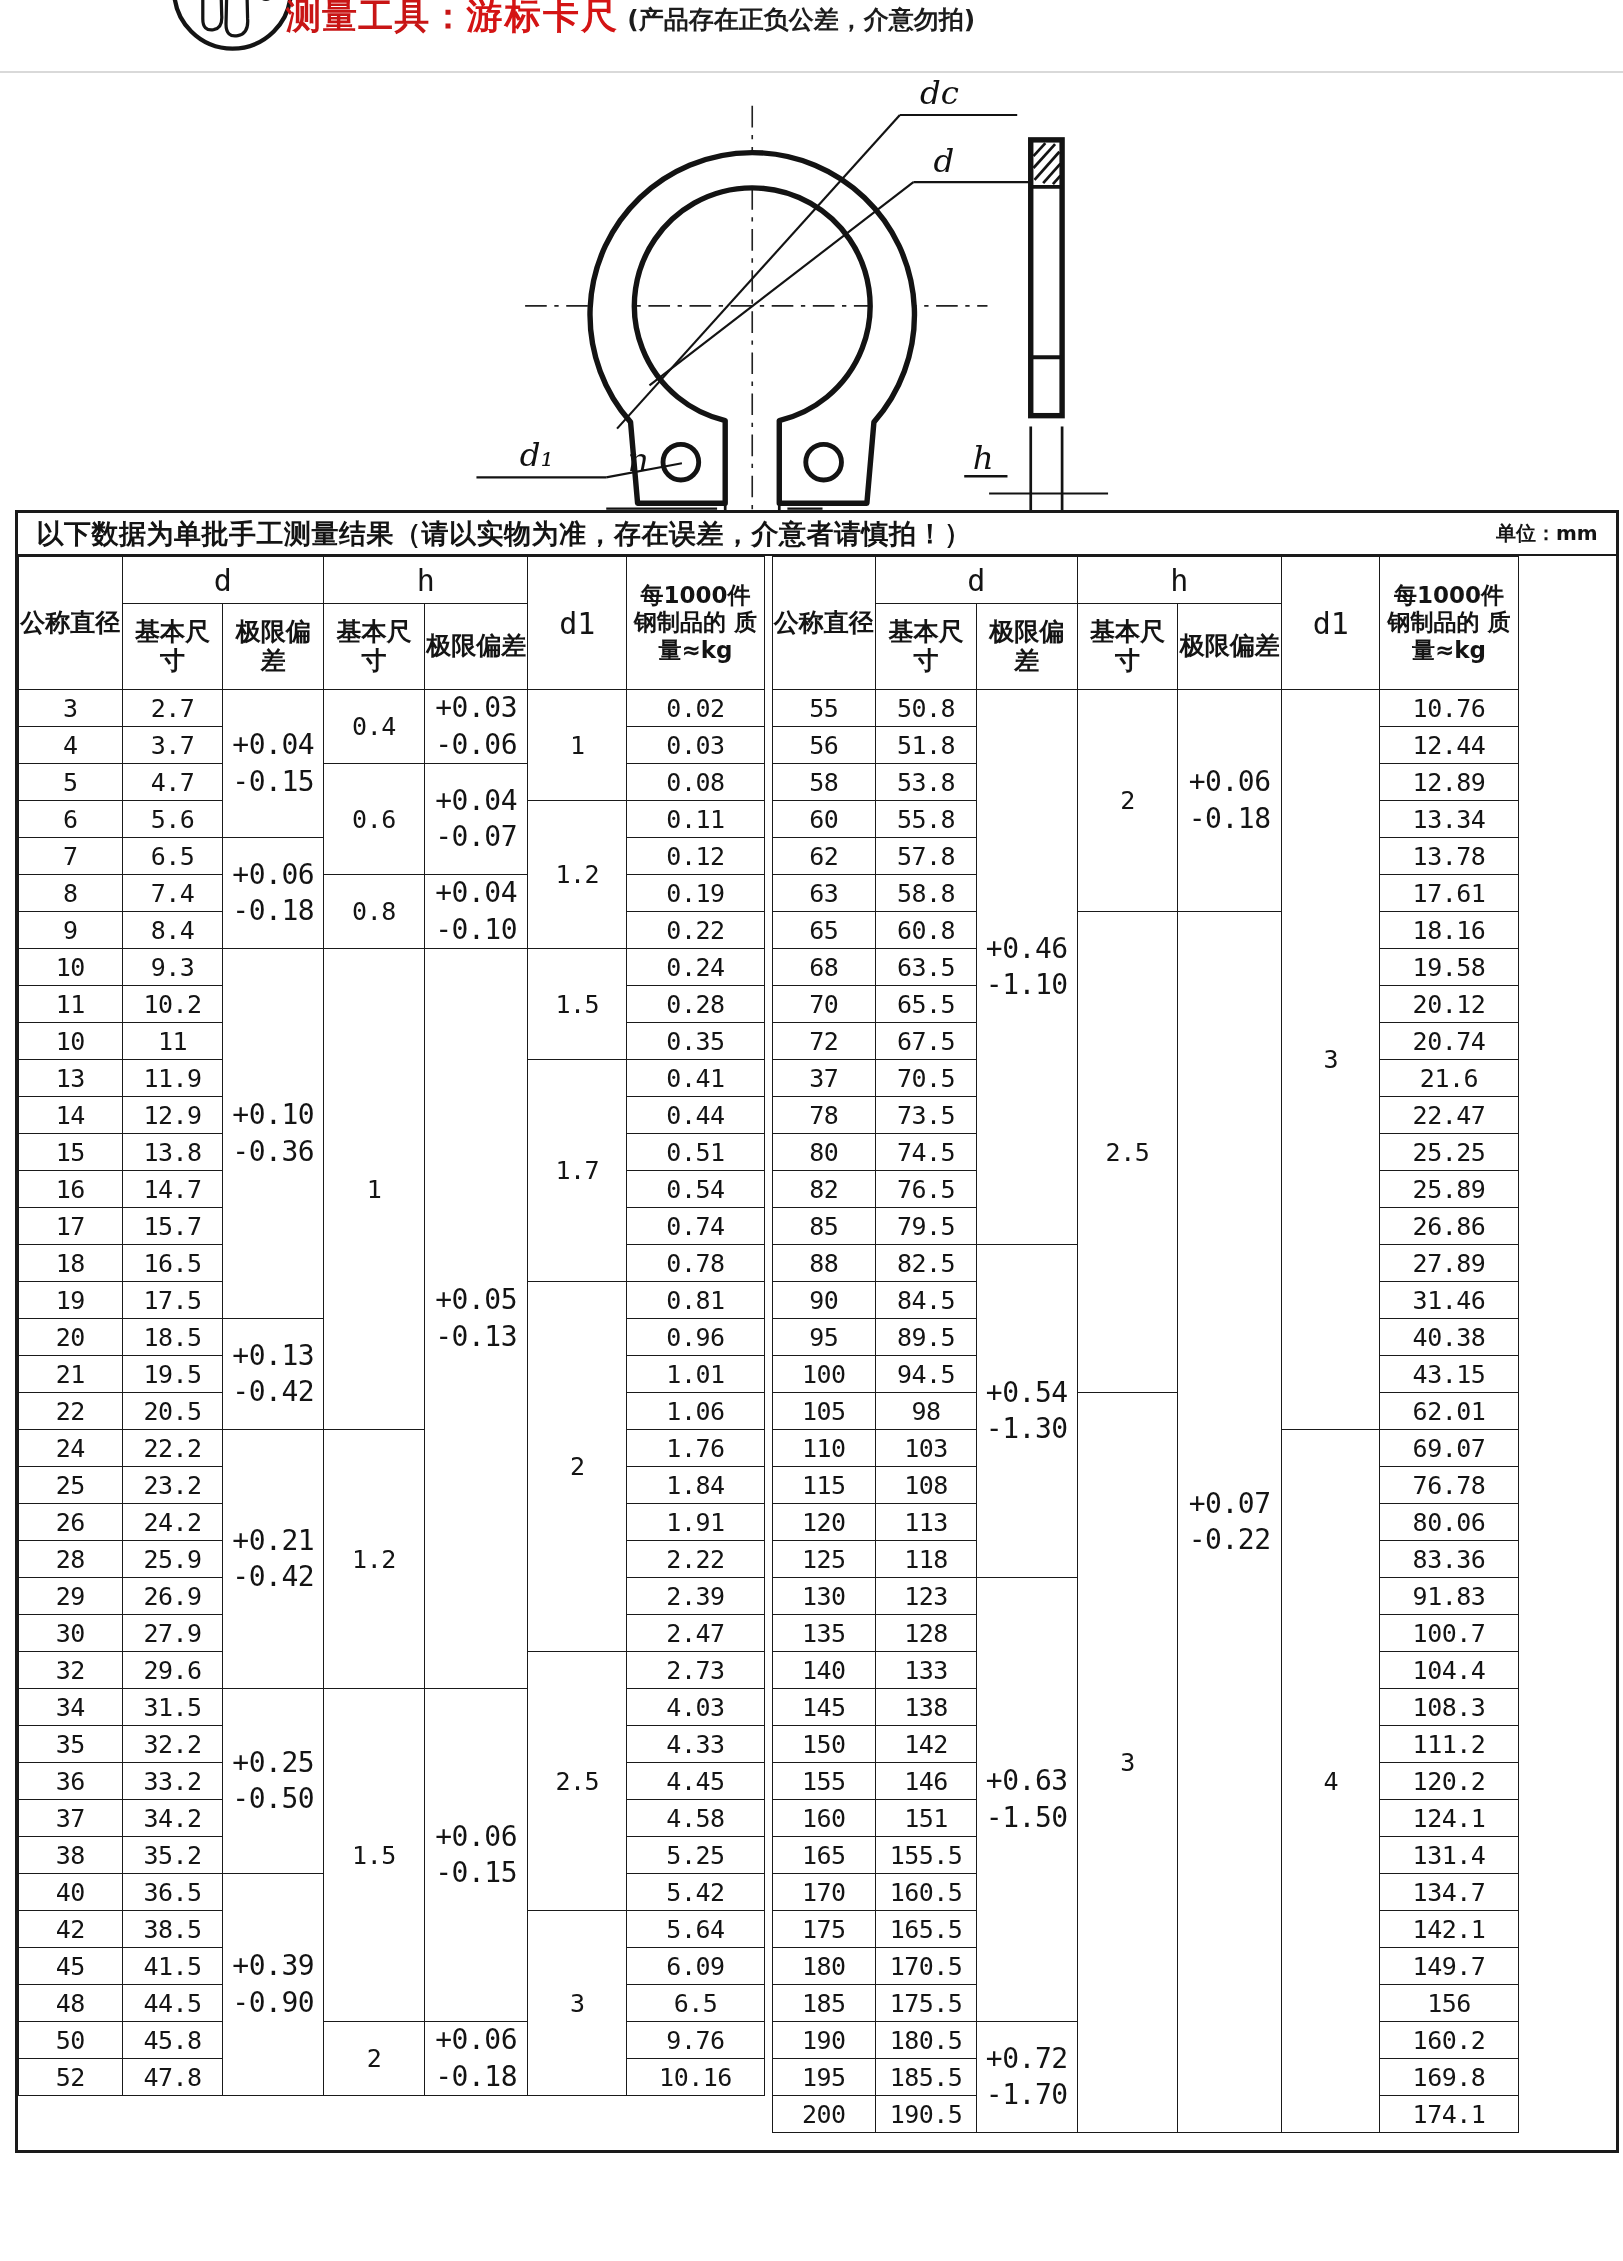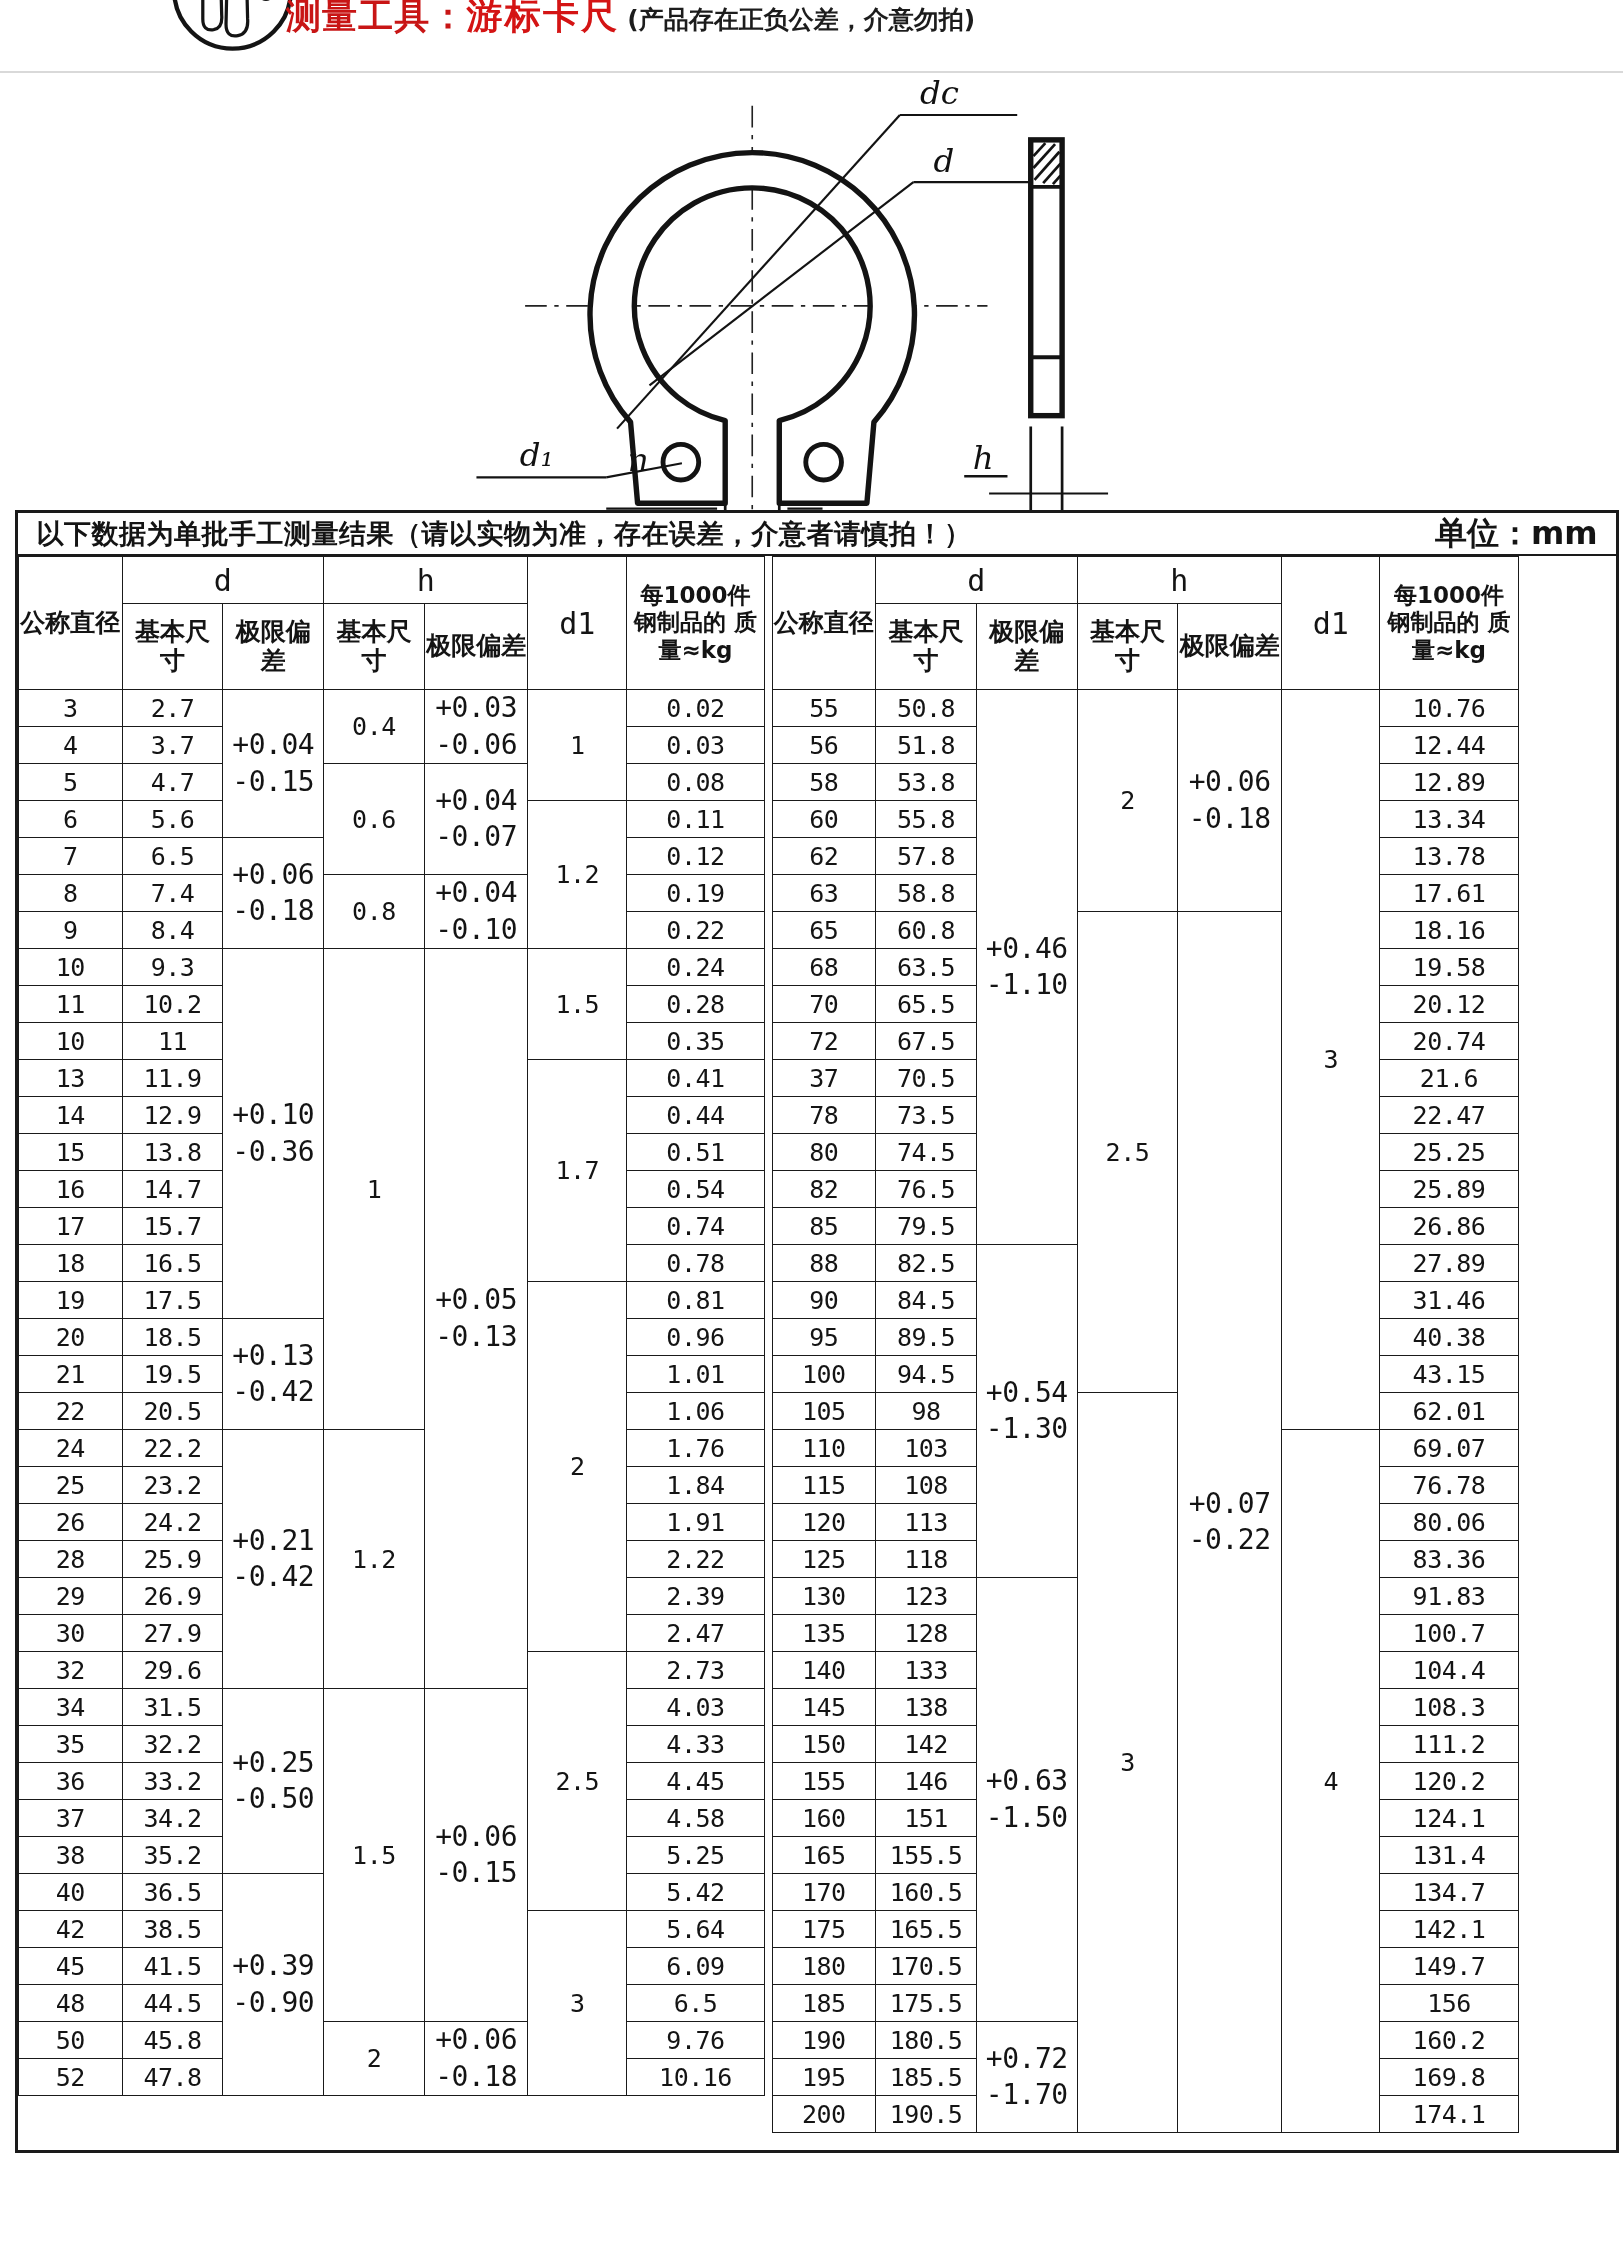--- a/index.html
+++ b/index.html
@@ -15,21 +15,21 @@
   .t-black{font-size:25px;font-weight:600;color:#1c1c1c;margin-left:8px;}
 
   
   .drawing{position:absolute;left:444px;top:76px;width:703px;height:476px;}
   .dlabel{font-family:"DejaVu Serif",serif;font-style:italic;font-size:60px;fill:#111;}
 
   
   .frame{position:absolute;left:15px;top:510px;width:1598px;height:1637px;border:3.2px solid #1a1a1a;background:#fff;}
   .notebar{height:41px;border-bottom:2.2px solid #1a1a1a;display:flex;align-items:center;justify-content:space-between;padding:0 18.4px;}
   .note-text{font-size:27px;font-weight:600;letter-spacing:0.5px;}
-  .unit{font-size:32px;font-weight:600;}
+  .unit{font-size:20px;font-weight:600;}
   .tables{display:flex;align-items:flex-start;}
   .gap{width:6.5px;}
 
   table.spec{border-collapse:collapse;table-layout:fixed;background:#fff;}
   table.spec{width:747px;}
   table.spec th,table.spec td{border:1.6px solid #1a1a1a;text-align:center;vertical-align:middle;padding:0;overflow:hidden;}
   table.spec thead tr.g{height:47px;}
   table.spec thead tr.s{height:86px;}
   th.cjk{font-size:25px;font-weight:600;line-height:1.15;}
   th.latin{font-family:"DejaVu Sans Mono",monospace;font-size:30px;font-weight:500;}

